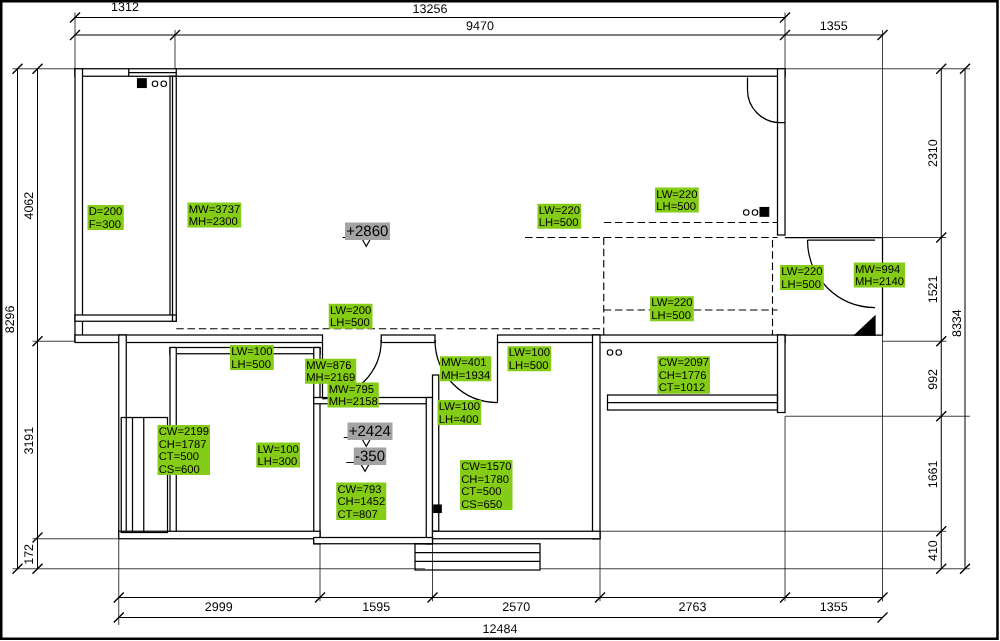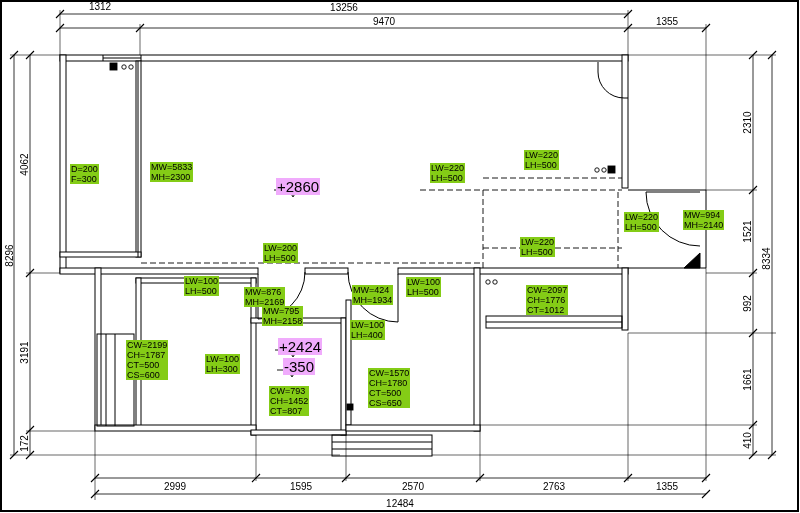--- a/index.html
+++ b/index.html
@@ -2,21 +2,21 @@
 <html><head>
 <meta charset="utf-8">
 <style>
   html,body{margin:0;padding:0;background:#fff}
   .canvas{position:relative;width:800px;height:513px;background:#fff;color:#000;
           font-family:"Liberation Sans",sans-serif;overflow:hidden}
   .canvas svg{position:absolute;left:0;top:0}
   .dim{position:absolute;width:60px;font-size:10px;text-align:center}
   .dimv{position:absolute;width:44px;font-size:10px;text-align:center;transform:rotate(-90deg)}
   .lbl{position:absolute;font-size:9px;line-height:10px;background:#84cc16;padding:0 1px;white-space:nowrap}
-  .lvl{position:absolute;font-size:15px;background:#f0abfc;padding:0 1px}
+  .lvl{position:absolute;font-size:12px;background:#a3a3a3;padding:0 1px}
 </style>
 </head>
 <body>
 
 <div class="canvas">
 
   <svg width="800" height="513" viewBox="0 0 800 513">
     <rect x="1" y="1" width="797" height="510" fill="none" stroke="#000" stroke-width="2"></rect>
 
     <g stroke="#000" stroke-width="0.8" fill="none">
@@ -119,21 +119,21 @@
   <div class="dimv" style="left:725px;top:298px">992</div>
   <div class="dimv" style="left:725px;top:374px">1661</div>
   <div class="dimv" style="left:725px;top:435px">410</div>
   <div class="dimv" style="left:744px;top:253px">8334</div>
 
   <div class="lbl" style="left:70px;top:164px">
     <div>D=200</div>
     <div>F=300</div>
   </div>
   <div class="lbl" style="left:150px;top:162px">
-    <div>MW=5833</div>
+    <div>MW=3737</div>
     <div>MH=2300</div>
   </div>
   <div class="lbl" style="left:430px;top:163px">
     <div>LW=220</div>
     <div>LH=500</div>
   </div>
   <div class="lbl" style="left:524px;top:150px">
     <div>LW=220</div>
     <div>LH=500</div>
   </div>
@@ -159,21 +159,21 @@
   </div>
   <div class="lbl" style="left:244px;top:287px">
     <div>MW=876</div>
     <div>MH=2169</div>
   </div>
   <div class="lbl" style="left:262px;top:306px">
     <div>MW=795</div>
     <div>MH=2158</div>
   </div>
   <div class="lbl" style="left:352px;top:285px">
-    <div>MW=424</div>
+    <div>MW=401</div>
     <div>MH=1934</div>
   </div>
   <div class="lbl" style="left:406px;top:277px">
     <div>LW=100</div>
     <div>LH=500</div>
   </div>
   <div class="lbl" style="left:526px;top:285px">
     <div>CW=2097</div>
     <div>CH=1776</div>
     <div>CT=1012</div>

